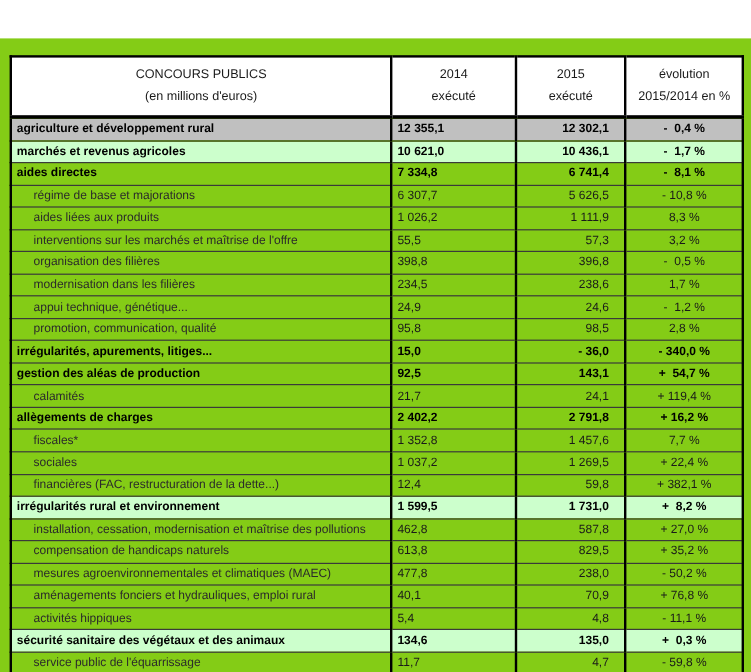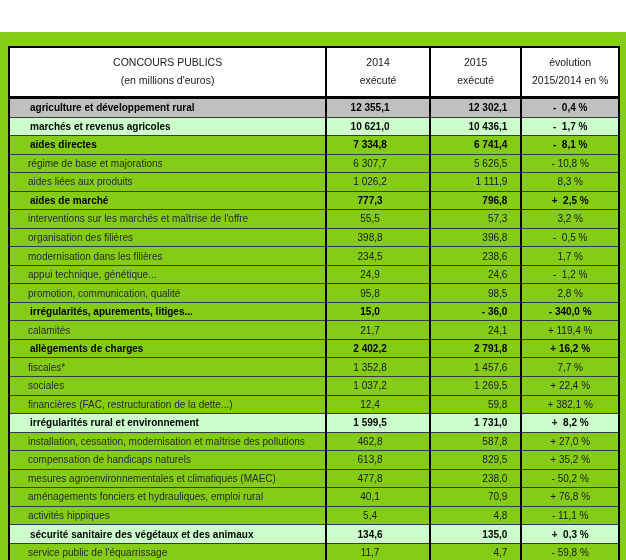--- a/index.html
+++ b/index.html
@@ -55,22 +55,22 @@
     border-top: 1px solid #3a3a3a;
     padding: 0 4px;
     height: 17px;
     vertical-align: middle;
     overflow: hidden;
     white-space: nowrap;
   }
   tbody tr:first-child td { border-top: none; }
   tbody td:first-child { border-left: none; }
 
-  td.c-label { text-align: left; padding-left: 20px; }
-  td.c-num  { text-align: center; padding-right: 20px; }
+  td.c-label { text-align: left; padding-left: 4px; }
+  td.c-num  { text-align: left; padding-right: 20px; }
   td.c-num2 { text-align: right; padding-right: 13px; }
   td.c-evo  { text-align: center; white-space: pre; padding: 0 2px; }
 
   tr.bold td, tr.section-gray td, tr.section-green td {
     font-weight: bold;
     color: #000;
   }
   tr.section-gray td  { background: #c0c0c0; }
   tr.section-green td { background: #ccffcc; }
 
@@ -131,26 +131,20 @@
           <td class="c-num">6 307,7</td>
           <td class="c-num2">5 626,5</td>
           <td class="c-evo">- 10,8 %</td>
         </tr>
         <tr class="sub">
           <td class="c-label">aides liées aux produits</td>
           <td class="c-num">1 026,2</td>
           <td class="c-num2">1 111,9</td>
           <td class="c-evo">8,3 %</td>
         </tr>
-        <tr class="bold">
-          <td class="c-label">aides de marché</td>
-          <td class="c-num">777,3</td>
-          <td class="c-num2">796,8</td>
-          <td class="c-evo">+  2,5 %</td>
-        </tr>
         <tr class="sub">
           <td class="c-label">interventions sur les marchés et maîtrise de l'offre</td>
           <td class="c-num">55,5</td>
           <td class="c-num2">57,3</td>
           <td class="c-evo">3,2 %</td>
         </tr>
         <tr class="sub">
           <td class="c-label">organisation des filières</td>
           <td class="c-num">398,8</td>
           <td class="c-num2">396,8</td>
@@ -172,20 +166,26 @@
           <td class="c-label">promotion, communication, qualité</td>
           <td class="c-num">95,8</td>
           <td class="c-num2">98,5</td>
           <td class="c-evo">2,8 %</td>
         </tr>
         <tr class="bold">
           <td class="c-label">irrégularités, apurements, litiges...</td>
           <td class="c-num">15,0</td>
           <td class="c-num2">- 36,0</td>
           <td class="c-evo">- 340,0 %</td>
+        </tr>
+        <tr class="bold">
+          <td class="c-label">gestion des aléas de production</td>
+          <td class="c-num">92,5</td>
+          <td class="c-num2">143,1</td>
+          <td class="c-evo">+  54,7 %</td>
         </tr>
         <tr class="sub">
           <td class="c-label">calamités</td>
           <td class="c-num">21,7</td>
           <td class="c-num2">24,1</td>
           <td class="c-evo">+ 119,4 %</td>
         </tr>
         <tr class="bold">
           <td class="c-label">allègements de charges</td>
           <td class="c-num">2 402,2</td>

